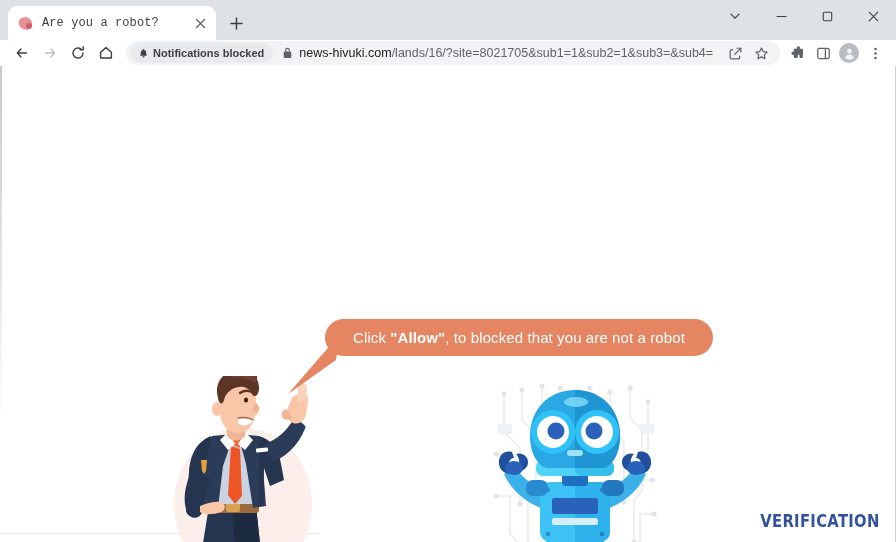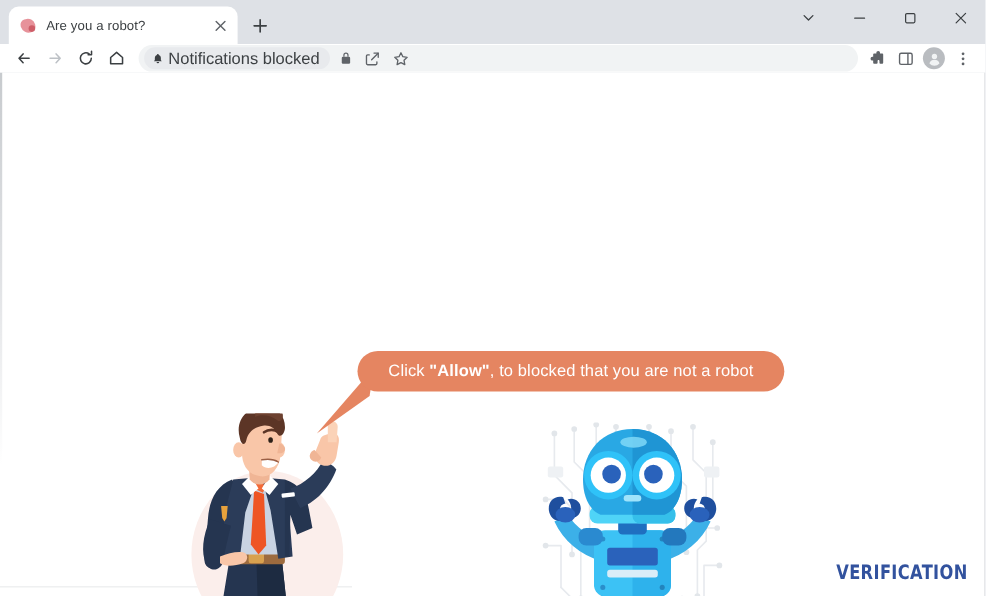--- a/index.html
+++ b/index.html
@@ -36,20 +36,21 @@
   .browser-tab {
     position: relative;
     display: flex;
     align-items: center;
     width: 208px;
     height: 34px;
     background: #ffffff;
     border-radius: 9px 9px 0 0;
     padding: 0 8px 0 10px;
     gap: 8px;
+    font-family: Liberation Mono, monospace;
   }
 
   .tab-favicon {
     width: 16px; height: 16px;
     flex: 0 0 16px;
     position: relative;
   }
   .tab-favicon .fav-blob {
     position: absolute;
     width: 13px; height: 13px;
@@ -149,24 +150,24 @@
     display: flex;
     align-items: center;
     gap: 4px;
     height: 20px;
     background: #e8eaed;
     border-radius: 11px;
     padding: 0 9px 0 7px;
     flex: 0 0 auto;
   }
   #notifications-chip .chip-label {
-    font-size: 15px;
+    font-size: 11px;
     color: #3c4043;
     white-space: nowrap;
-    font-weight: 400;
+    font-weight: 700;
   }
   .bell-icon { color: #3c4043; display: flex; }
 
   #lock-icon {
     margin: 0 6px 0 9px;
     color: #5f6368;
     flex: 0 0 auto;
     display: flex;
   }
 
@@ -373,20 +374,21 @@
         <span class="chip-label">Notifications blocked</span>
       </div>
 
       <span id="lock-icon">
         <svg width="11" height="12" viewBox="0 0 11 12" fill="currentColor">
           <path d="M5.5 0.8 a2.4 2.4 0 0 0 -2.4 2.4 V4.6 H4.2 V3.2 a1.3 1.3 0 0 1 2.6 0 V4.6 H7.9 V3.2 A2.4 2.4 0 0 0 5.5 0.8 z"></path>
           <rect x="1.7" y="4.6" width="7.6" height="6.4" rx="1.1"></rect>
         </svg>
       </span>
 
+      <span id="url-text"><span class="url-host">news-hivuki.com</span><span class="url-path">/lands/16/?site=8021705&amp;sub1=1&amp;sub2=1&amp;sub3=&amp;sub4=</span></span>
 
       <span class="tb-icon">
         <svg width="15" height="15" viewBox="0 0 16 16" fill="none" stroke="currentColor" stroke-width="1.3" stroke-linecap="round" stroke-linejoin="round">
           <path d="M5 4.2 H3.4 A1.1 1.1 0 0 0 2.3 5.3 V12.6 A1.1 1.1 0 0 0 3.4 13.7 H11.3 A1.1 1.1 0 0 0 12.4 12.6 V10.9"></path>
           <path d="M7.3 8.8 L13.6 2.5"></path>
           <path d="M9.6 2.4 H13.7 V6.5"></path>
         </svg>
       </span>
 
       <span class="tb-icon">

